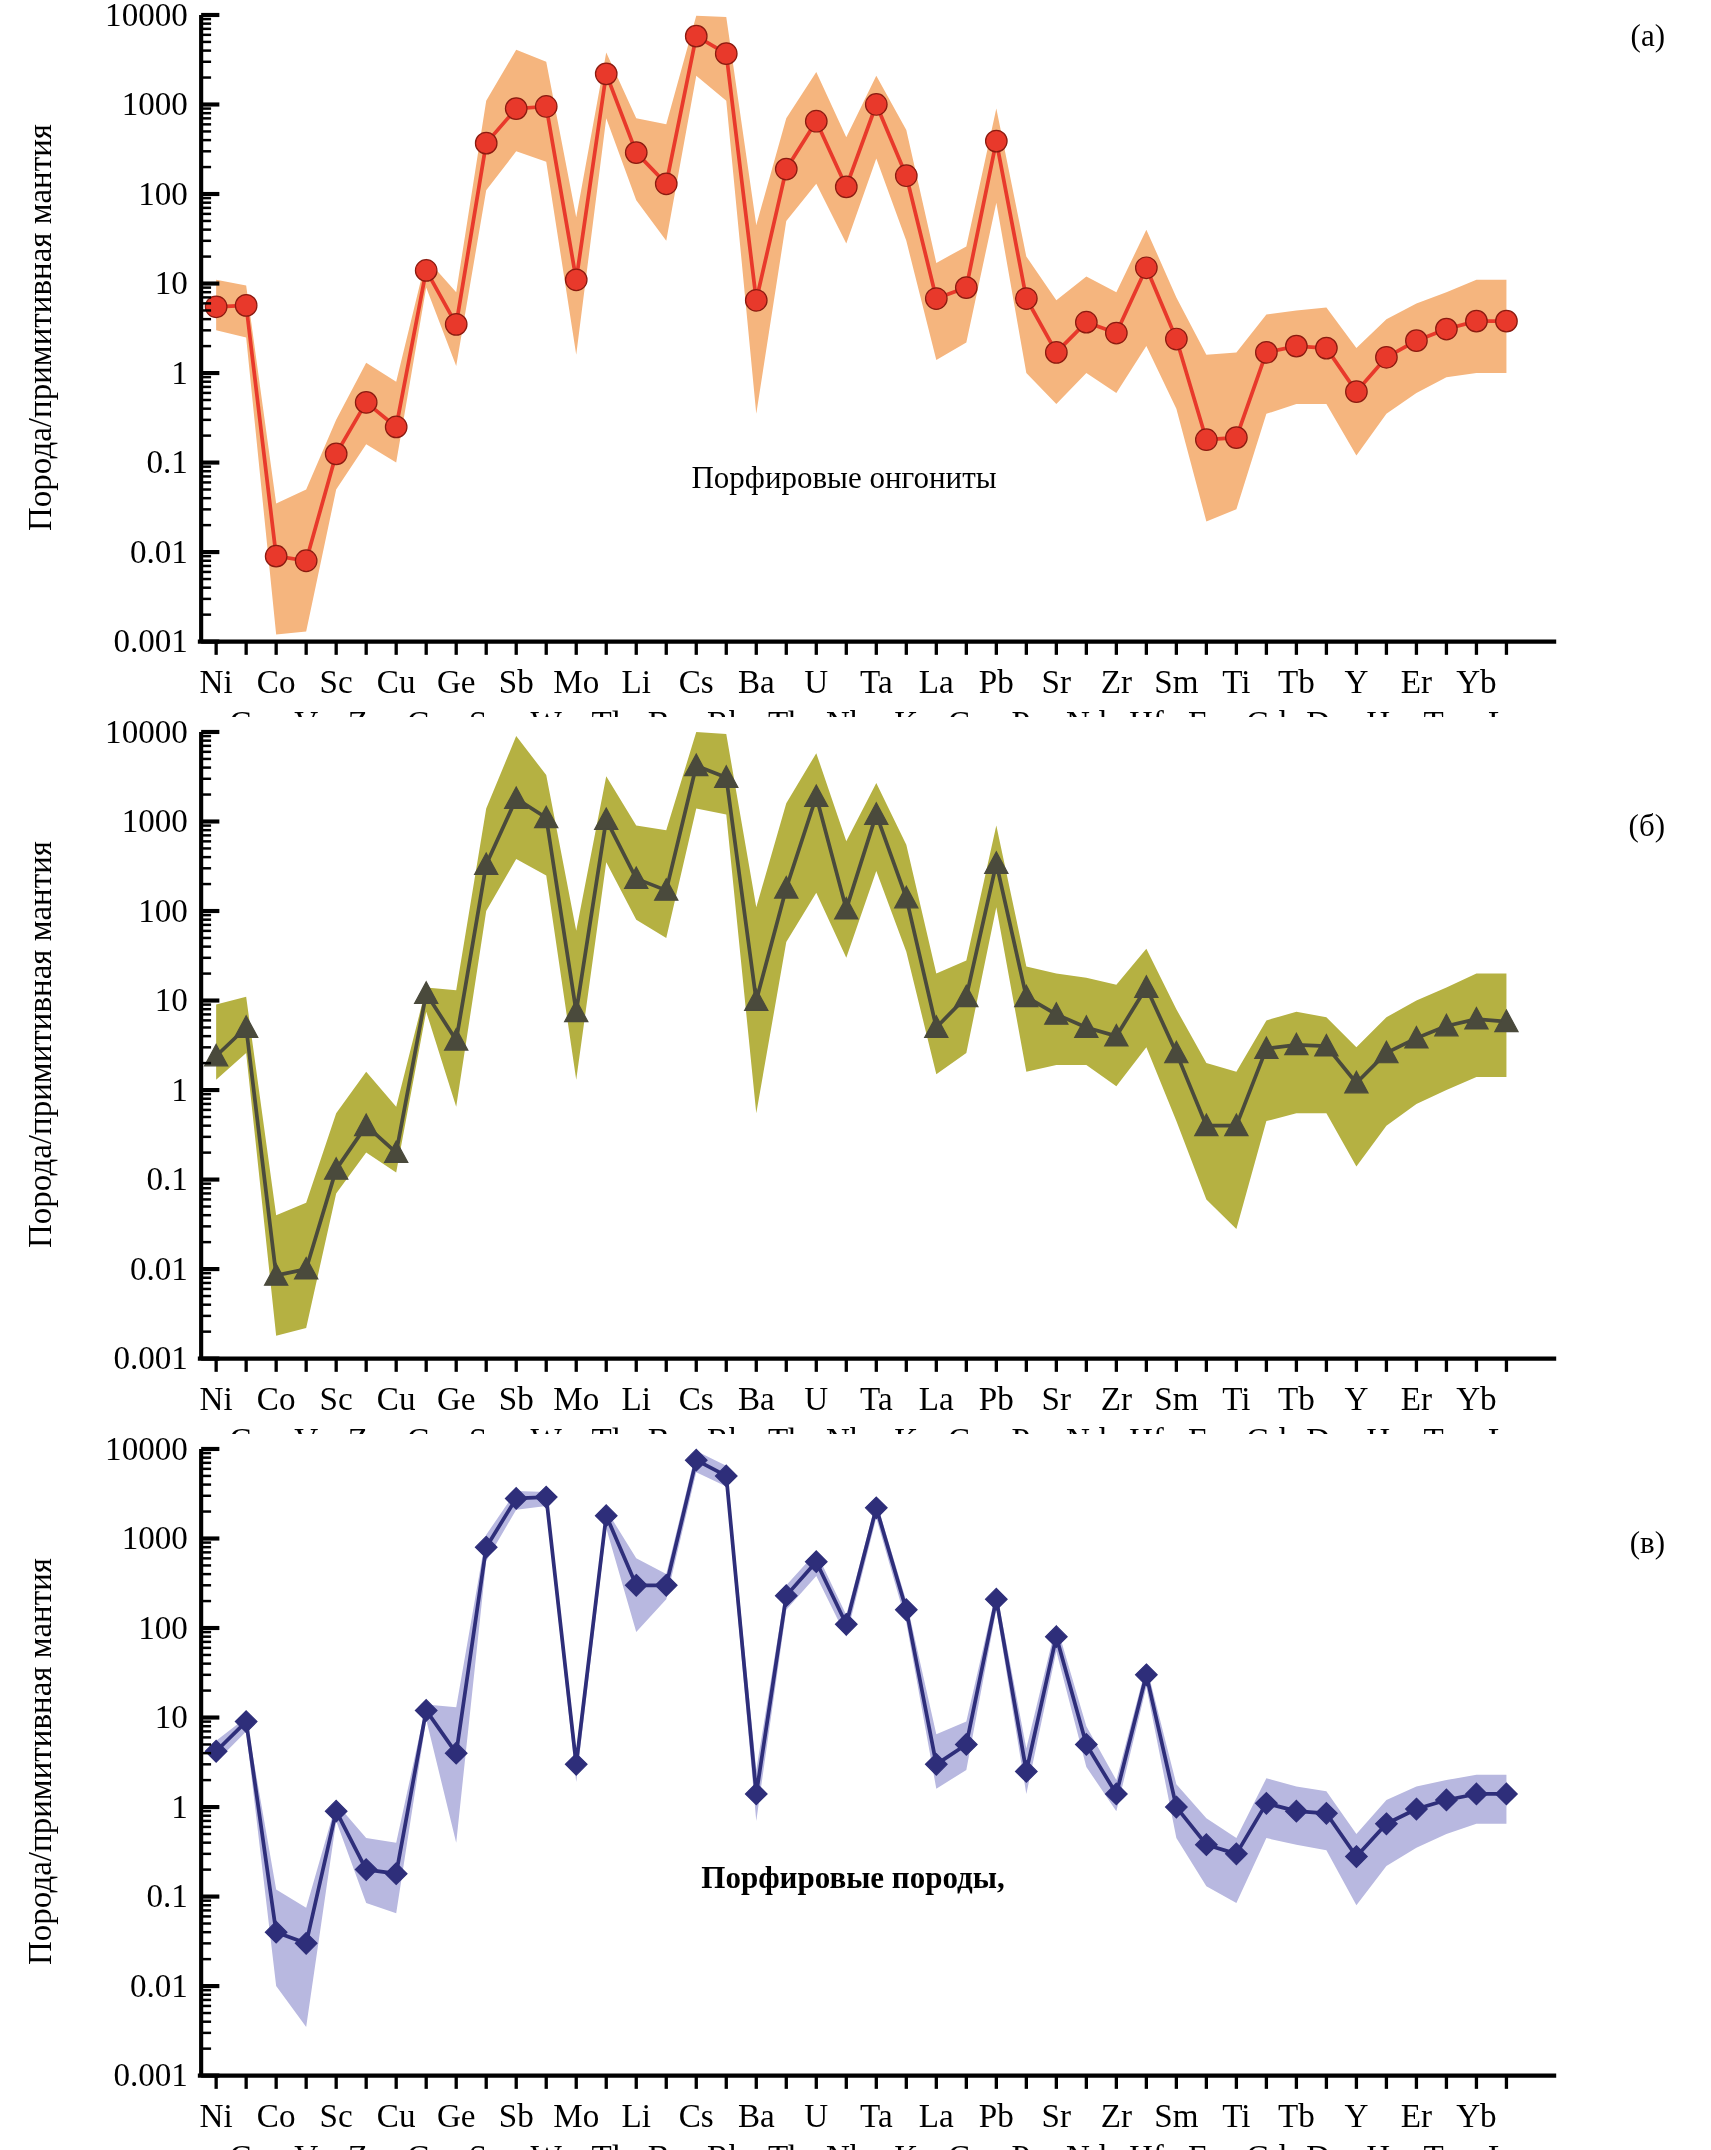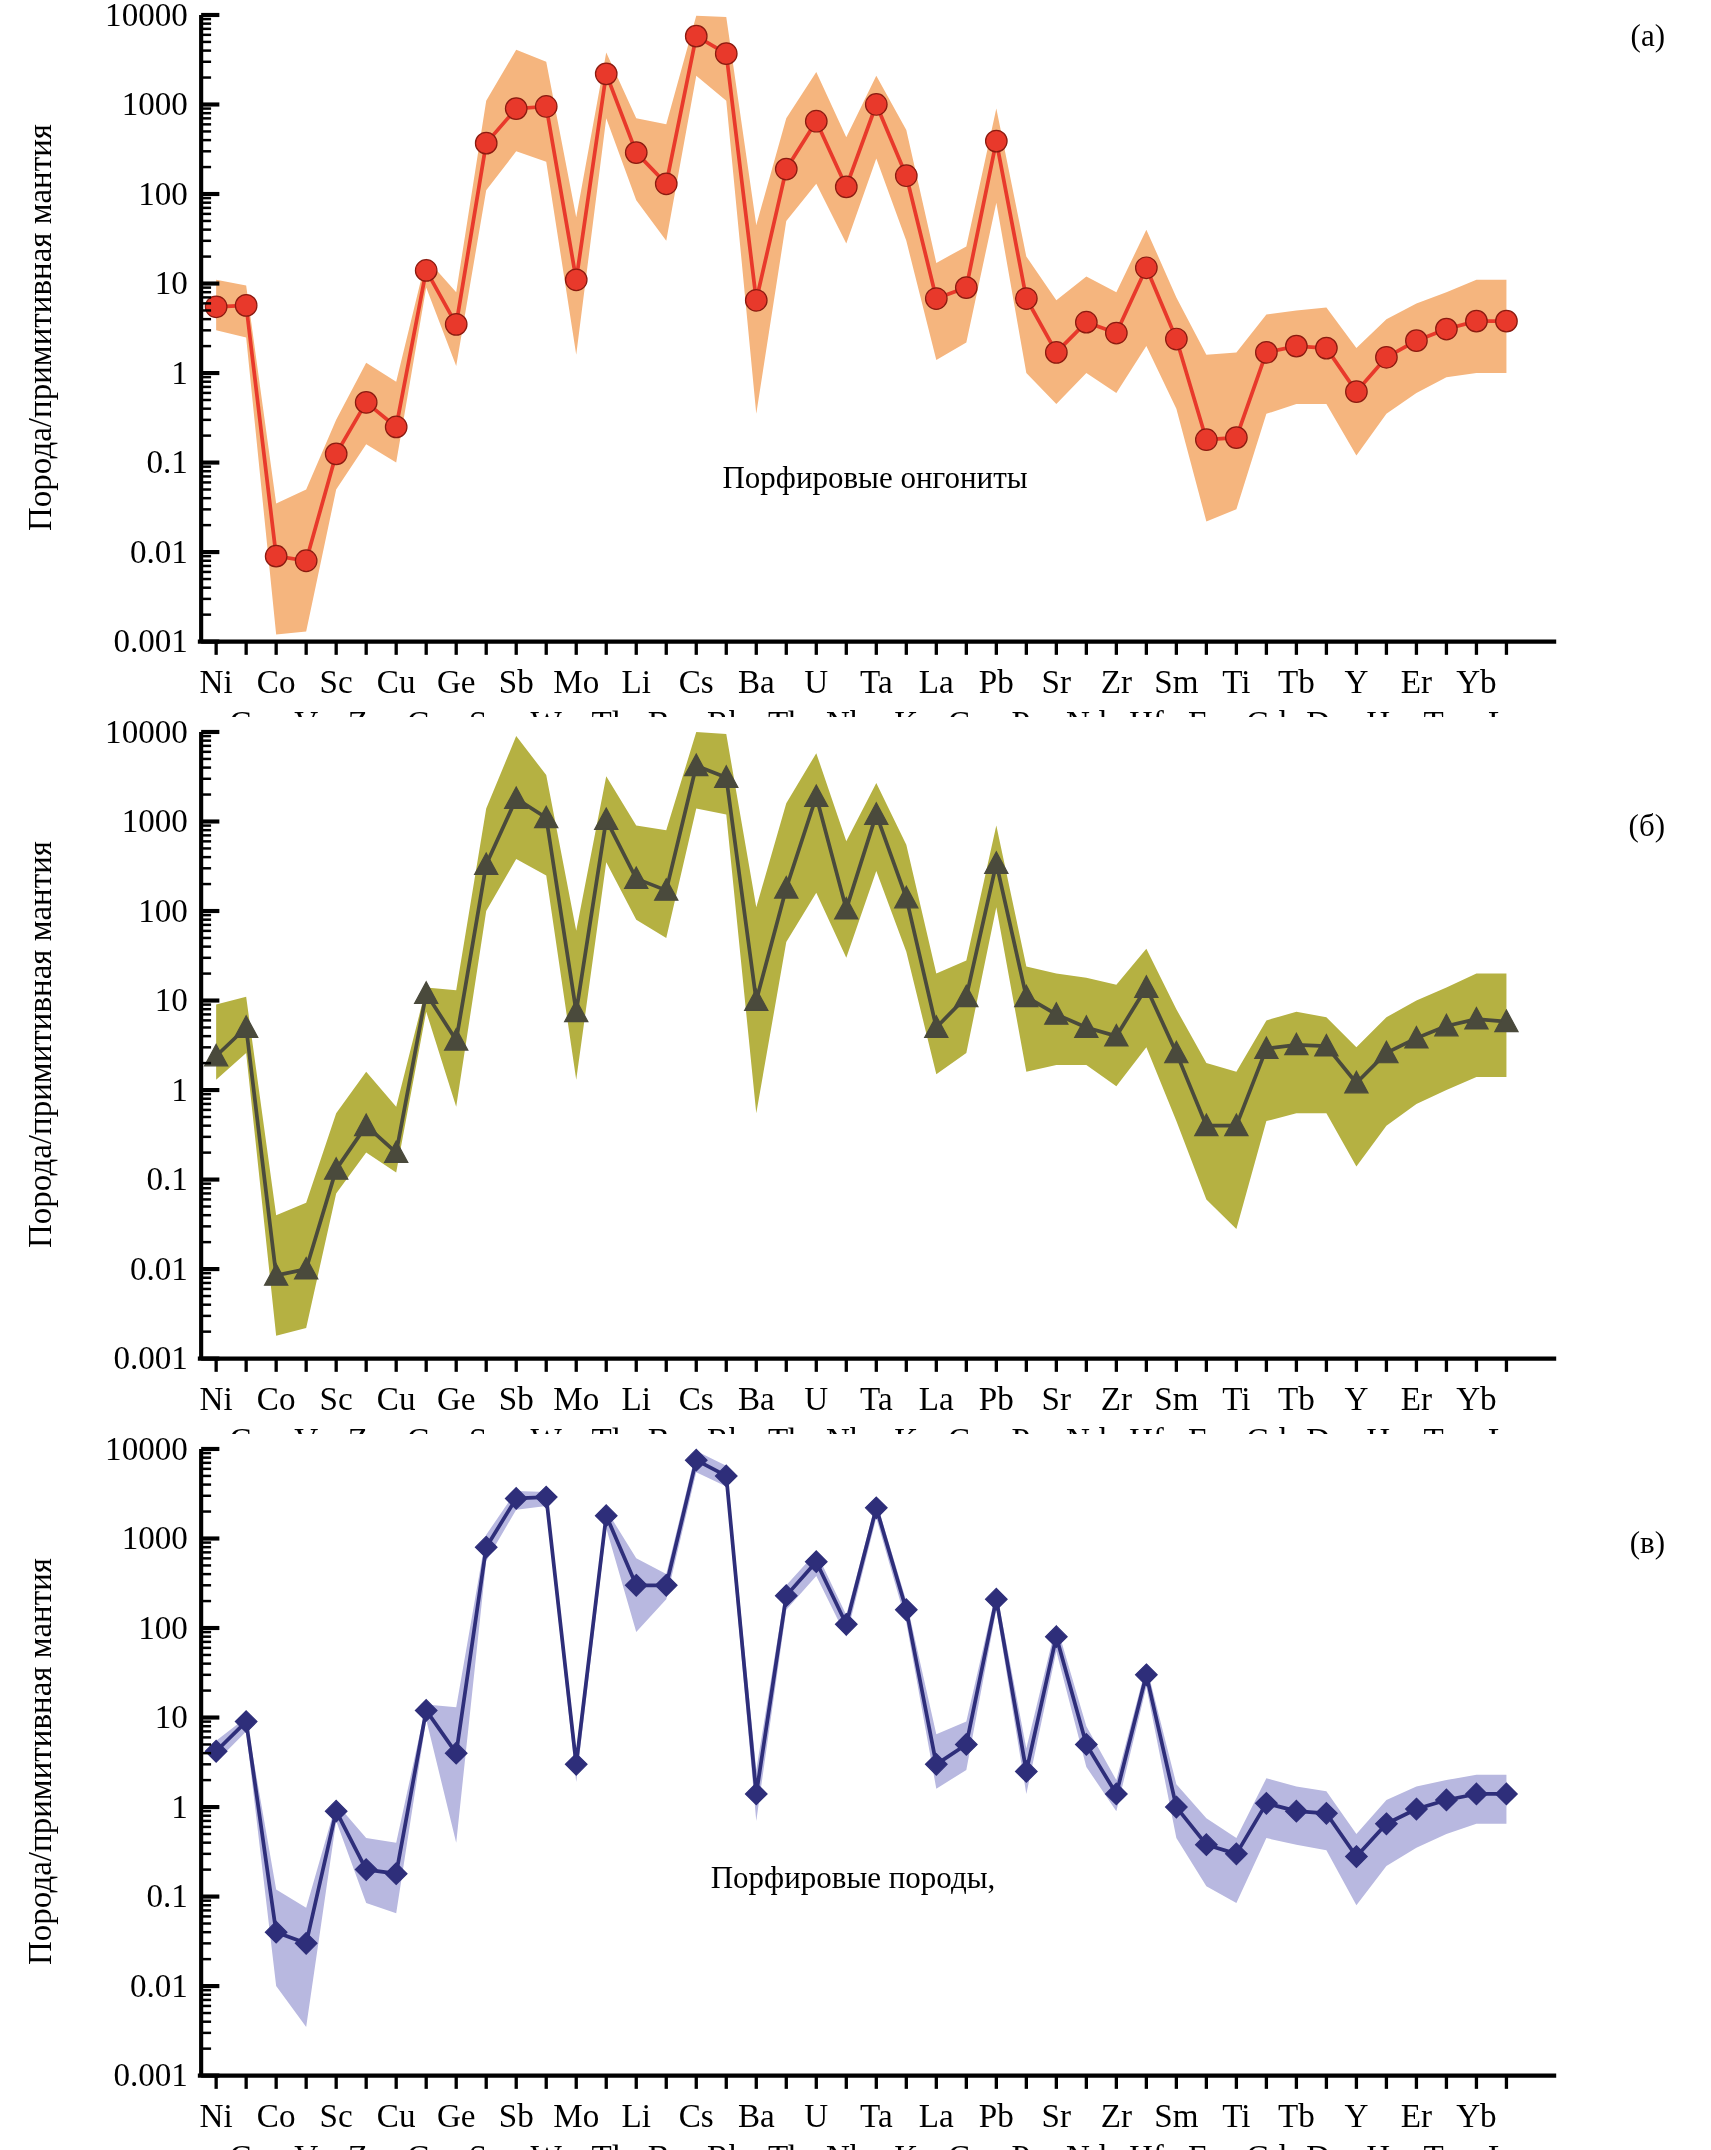--- a/index.html
+++ b/index.html
@@ -21,21 +21,21 @@
 </head>
 <body>
 
 <div class="page">
 
   <div class="panel">
     <div class="ylabel">
         <span>Порода/примитивная мантия</span>
       </div>
     <div class="panel-tag" style="right:46px;top:18px;">(а)</div>
-    <div class="panel-caption" style="left:660px;top:459px;width:430px;font-family:Liberation Serif, serif;">Порфировые онгониты</div>
+    <div class="panel-caption" style="left:629px;top:459px;width:430px;font-family:Liberation Serif, serif;">Порфировые онгониты</div>
     <svg id="svg-a" class="plot" width="1711" height="717" viewBox="0 0 2067 866">
         <polygon points="261.125,337.9522481907462 297.375,344.83760439947747 333.625,608.0200700609773 369.875,591.2685295310905 406.125,507.1170300253165 442.375,438.24926890053206 478.625,461.05155426387125 514.875,312.2833605826727 551.125,352.90869712101403 587.375,121.66653390503188 623.625,59.87466006616569 659.875,74.54560145388791 696.125,262.36363486469395 732.375,63.44340248015351 768.625,142.89439767274393 804.875,150.1342147799403 841.125,18.948837242968693 877.375,20.409032970906082 913.625,271.7883038674378 949.875,142.89439767274393 986.125,87.02457544781169 1022.375,165.78062558946465 1058.625,91.29714198377462 1094.875,156.8550669812081 1131.125,317.5071666452352 1167.375,297.55216794087005 1203.625,131.09120290777582 1239.875,309.87432761176655 1276.125,362.6606555744798 1312.375,333.86568524884973 1348.625,352.90869712101403 1384.875,277.32008379496176 1421.125,359.18011195845816 1457.375,428.49731044706635 1493.625,425.65002378809237 1529.875,379.931161010295 1566.125,374.9828152453763 1602.375,371.3682748305732 1638.625,420.4262177255298 1674.875,385.4629409378189 1711.125,366.4199290656545 1747.375,352.90869712101403 1783.625,337.9522481907462 1819.875,337.9522481907462 1819.875,450.5714285714286 1783.625,450.5714285714286 1747.375,455.5197743363473 1711.125,474.5627862085116 1674.875,499.8772129181202 1638.625,550.151399534564 1602.375,488.0740181531521 1566.125,488.0740181531521 1529.875,499.8772129181202 1493.625,615.2598871681737 1457.375,629.8265758025128 1421.125,493.6057980806761 1384.875,418.0171847546237 1348.625,474.5627862085116 1312.375,450.5714285714286 1276.125,488.0740181531521 1239.875,450.5714285714286 1203.625,244.76583997815692 1167.375,413.5408615167986 1131.125,434.76872528451054 1094.875,290.83131573960225 1058.625,191.2513447764668 1022.375,294.0716243248486 986.125,221.96355461481778 949.875,266.83995810251906 913.625,499.8772129181202 877.375,121.66653390503188 841.125,91.29714198377462 804.875,290.83131573960225 768.625,241.91855331918293 732.375,142.89439767274393 696.125,428.49731044706635 659.875,195.1674325906689 623.625,182.68845859674502 587.375,229.809391047889 551.125,442.0085423917069 514.875,347.37691719349016 478.625,558.7142857142858 442.375,536.6401675899235 406.125,591.2685295310905 369.875,762.6778403291034 333.625,766.4371138202783 297.375,407.53705906218113 261.125,398.97417288245936" fill="#f5b57e" stroke="none"></polygon>
         <polyline points="261.125,370.506492007551 297.375,368.82896203656054 333.625,671.8054886220616 369.875,677.3372685495855 406.125,548.2341600218431 442.375,486.0317030775231 478.625,515.6799162050382 514.875,326.62586814165337 551.125,391.73435577526305 587.375,172.83875641161217 623.625,131.09120290777582 659.875,128.5518901137632 696.125,337.9522481907462 732.375,89.11229008822716 768.625,184.28067365578443 804.875,221.96355461481778 841.125,43.58357269612236 877.375,64.69589926875494 913.625,362.6606555744798 949.875,204.14050343981546 986.125,146.3749412887655 1022.375,225.72282810599256 1058.625,126.14285714285722 1094.875,212.2115961613522 1131.125,360.5415361544828 1167.375,347.37691719349016 1203.625,170.36629892584858 1239.875,360.5415361544828 1276.125,425.65002378809237 1312.375,389.12447069732644 1348.625,402.2144814677057 1384.875,323.38555955640703 1421.125,409.45429857490205 1457.375,531.1083876623995 1493.625,528.5690748683869 1529.875,425.65002378809237 1566.125,418.0171847546237 1602.375,420.4262177255298 1638.625,473.02278443568883 1674.875,431.52841669926414 1711.125,411.4531468763832 1747.375,397.4341711096365 1783.625,387.87197390872495 1819.875,387.87197390872495" fill="none" stroke="#e8392b" stroke-width="4.5" stroke-linejoin="round"></polyline>
         <circle cx="261.125" cy="370.506492007551" r="13" fill="#e8392b" stroke="#8a1b10" stroke-width="1.5"></circle>
         <circle cx="297.375" cy="368.82896203656054" r="13" fill="#e8392b" stroke="#8a1b10" stroke-width="1.5"></circle>
         <circle cx="333.625" cy="671.8054886220616" r="13" fill="#e8392b" stroke="#8a1b10" stroke-width="1.5"></circle>
         <circle cx="369.875" cy="677.3372685495855" r="13" fill="#e8392b" stroke="#8a1b10" stroke-width="1.5"></circle>
         <circle cx="406.125" cy="548.2341600218431" r="13" fill="#e8392b" stroke="#8a1b10" stroke-width="1.5"></circle>
         <circle cx="442.375" cy="486.0317030775231" r="13" fill="#e8392b" stroke="#8a1b10" stroke-width="1.5"></circle>
         <circle cx="478.625" cy="515.6799162050382" r="13" fill="#e8392b" stroke="#8a1b10" stroke-width="1.5"></circle>
@@ -239,21 +239,21 @@
         <line x1="1819.875" y1="775" x2="1819.875" y2="791" stroke="#000" stroke-width="4"></line>
         <text x="1819.875" y="887" text-anchor="middle" font-size="40">Lu</text>
       </svg>
   </div>
 
   <div class="panel">
     <div class="ylabel">
         <span>Порода/примитивная мантия</span>
       </div>
     <div class="panel-tag" style="right:46px;top:91px;">(б)</div>
-    <div class="panel-caption" id="cap-b" style="left:621px;top:1142px;width:464px;">
+    <div class="panel-caption" id="cap-b" style="left:621px;top:1142px;width:464px;font-weight:bold;">
         <div>Порфировые породы,</div>
       </div>
     <svg id="svg-b" class="plot" width="1711" height="717" viewBox="0 0 2067 866">
         <polygon points="261.125,347.37691719349016 297.375,337.9522481907462 333.625,601.7486552235332 369.875,586.7922062932653 406.125,478.64934915040817 442.375,428.49731044706635 478.625,470.8035127173369 514.875,326.62586814165337 551.125,330.1064117576749 587.375,110.34015385593909 623.625,22.948345764918713 659.875,70.06927821606268 696.125,258.2770719227973 732.375,71.51449520169012 768.625,131.09120290777582 804.875,136.6229828352998 841.125,18 877.375,20.409032970906082 913.625,229.809391047889 949.875,104.06873901849497 986.125,43.58357269612236 1022.375,150.1342147799403 1058.625,79.49394721880662 1094.875,154.22077772183673 1131.125,309.87432761176655 1167.375,294.0716243248486 1203.625,131.09120290777582 1239.875,301.31144143204483 1276.125,309.87432761176655 1312.375,314.8226733766853 1348.625,323.38555955640703 1384.875,279.7291167658678 1421.125,352.90869712101403 1457.375,418.0171847546237 1493.625,428.49731044706635 1529.875,366.4199290656545 1566.125,355.9398033732118 1602.375,362.6606555744798 1638.625,398.97417288245936 1674.875,362.6606555744798 1711.125,342.42857142857144 1747.375,326.62586814165337 1783.625,309.87432761176655 1819.875,309.87432761176655 1819.875,434.76872528451054 1783.625,434.76872528451054 1747.375,450.5714285714286 1711.125,467.3229691013154 1674.875,493.6057980806761 1638.625,542.9115824273676 1602.375,478.64934915040817 1566.125,478.64934915040817 1529.875,488.0740181531521 1493.625,618.50019575342 1457.375,582.7056433513688 1421.125,488.0740181531521 1384.875,398.97417288245936 1348.625,446.0951053336034 1312.375,420.4262177255298 1276.125,420.4262177255298 1239.875,428.49731044706635 1203.625,229.809391047889 1167.375,405.6950250837272 1131.125,431.52841669926414 1094.875,283.5914986324059 1058.625,185.92876718199136 1022.375,290.83131573960225 986.125,212.2115961613522 949.875,271.7883038674378 913.625,478.64934915040817 877.375,117.57997096313545 841.125,110.34015385593909 804.875,266.83995810251906 768.625,244.76583997815692 732.375,175.44864148954878 696.125,438.24926890053206 659.875,191.2513447764668 623.625,171.58625962301073 587.375,234.28571428571422 551.125,470.8035127173369 514.875,355.9398033732118 478.625,550.151399534564 442.375,526.1600418974808 406.125,575.4658262441725 369.875,737.96943294537 333.625,747.3941019481139 297.375,405.6950250837272 261.125,438.24926890053206" fill="#b5b142" stroke="none"></polygon>
         <polyline points="261.125,409.45429857490205 297.375,374.9828152453763 333.625,674.4899818906115 369.875,666.8571428571429 406.125,546.3921260433892 442.375,493.6057980806761 478.625,526.1600418974808 514.875,333.86568524884973 551.125,390.41128670273764 587.375,178.2121353589198 623.625,98.53695909097098 659.875,121.66653390503188 696.125,355.9398033732118 732.375,123.85138580057958 768.625,195.1674325906689 804.875,209.3643095023781 841.125,58.742898166969894 877.375,73.00559968106506 913.625,342.42857142857144 949.875,206.6798162338281 986.125,95.99764629695835 1022.375,231.9942429434367 1058.625,117.57997096313545 1094.875,218.48301099879632 1131.125,374.9828152453763 1167.375,337.9522481907462 1203.625,176.81006568557325 1239.875,337.9522481907462 1276.125,359.18011195845816 1312.375,374.9828152453763 1348.625,385.4629409378189 1384.875,326.62586814165337 1421.125,405.6950250837272 1457.375,493.6057980806761 1493.625,493.6057980806761 1529.875,400.56638794149865 1566.125,395.9430666302615 1602.375,397.4341711096365 1638.625,442.0085423917069 1674.875,405.6950250837272 1711.125,387.87197390872495 1747.375,373.1407812669224 1783.625,364.87992729283167 1819.875,368.0121441246938" fill="none" stroke="#4a4a3c" stroke-width="4.5" stroke-linejoin="round"></polyline>
         <polygon points="261.125,395.45429857490205 275.125,421.35429857490203 247.125,421.35429857490203" fill="#4a4a3c" stroke="#4a4a3c" stroke-width="1.5"></polygon>
         <polygon points="297.375,360.9828152453763 311.375,386.88281524537626 283.375,386.88281524537626" fill="#4a4a3c" stroke="#4a4a3c" stroke-width="1.5"></polygon>
         <polygon points="333.625,660.4899818906115 347.625,686.3899818906115 319.625,686.3899818906115" fill="#4a4a3c" stroke="#4a4a3c" stroke-width="1.5"></polygon>
         <polygon points="369.875,652.8571428571429 383.875,678.7571428571429 355.875,678.7571428571429" fill="#4a4a3c" stroke="#4a4a3c" stroke-width="1.5"></polygon>
         <polygon points="406.125,532.3921260433892 420.125,558.2921260433892 392.125,558.2921260433892" fill="#4a4a3c" stroke="#4a4a3c" stroke-width="1.5"></polygon>

